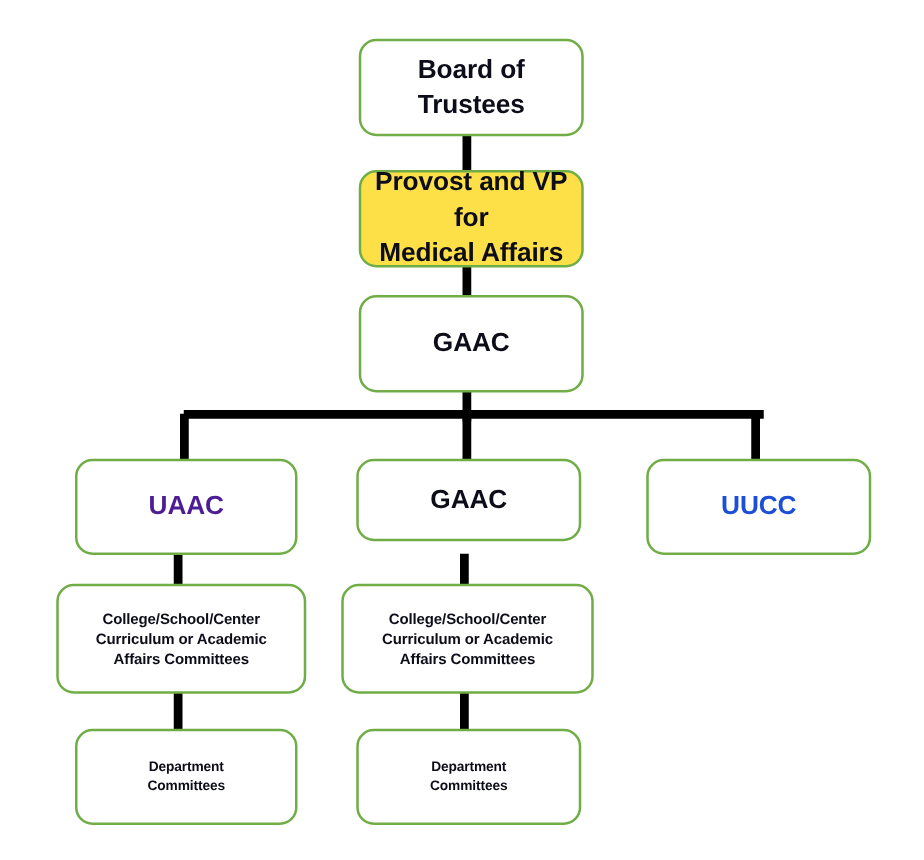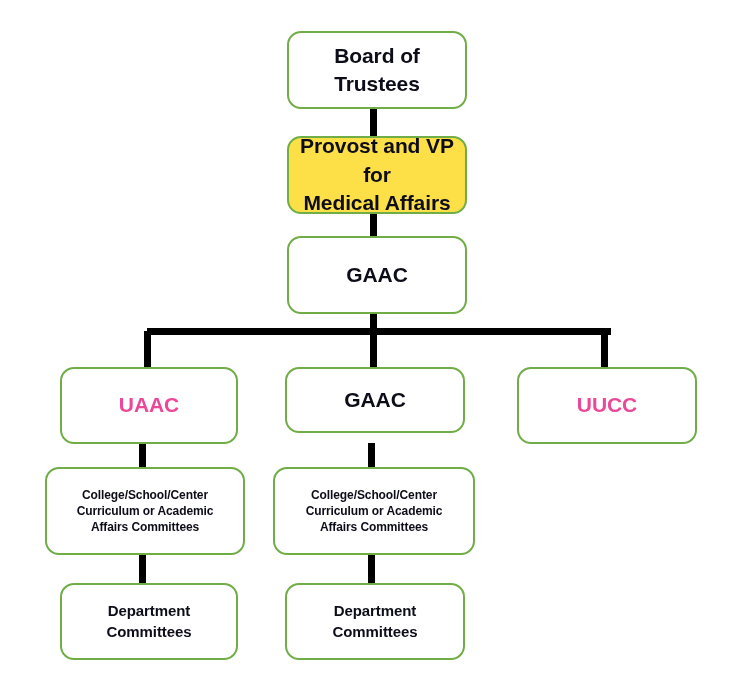--- a/index.html
+++ b/index.html
@@ -32,21 +32,21 @@
   .node-label {
     font-family: "Liberation Sans", "DejaVu Sans", sans-serif;
     font-weight: bold;
     color: #0d0d1a;
     line-height: 1.35;
     letter-spacing: -0.1px;
     white-space: pre-line;
     padding: 0 6px;
   }
   .size-lg  { font-size: 21px; }
-  .size-md  { font-size: 15px; text-align: center; }
+  .size-md  { font-size: 11px; text-align: center; }
   .size-sm  { font-size: 12px; }
 
   .connector-v {
     position: absolute;
     background: #000000;
     width: 7px;
     z-index: 1;
   }
   .connector-h {
     position: absolute;
@@ -74,27 +74,27 @@
       <div class="node-label size-lg" style="color: rgb(13, 13, 26);">Board of Trustees</div>
     </div>
     <div class="node" style="left: 287px; top: 136px; width: 180px; height: 78px; border-color: rgb(112, 173, 71); background: #fde047;">
       <div class="node-label size-lg" style="color: rgb(13, 13, 26);">Provost and VP for
 Medical Affairs</div>
     </div>
     <div class="node" style="left: 287px; top: 236px; width: 180px; height: 78px; border-color: rgb(112, 173, 71); background: rgb(255, 255, 255);">
       <div class="node-label size-lg" style="color: rgb(13, 13, 26);">GAAC</div>
     </div>
     <div class="node" style="left: 60px; top: 367px; width: 178px; height: 77px; border-color: rgb(112, 173, 71); background: rgb(255, 255, 255);">
-      <div class="node-label size-lg" style="color: #ec4899;">UAAC</div>
+      <div class="node-label size-lg" style="color: #4c1d95;">UAAC</div>
     </div>
     <div class="node" style="left: 285px; top: 367px; width: 180px; height: 66px; border-color: rgb(112, 173, 71); background: rgb(255, 255, 255);">
       <div class="node-label size-lg" style="color: rgb(13, 13, 26);">GAAC</div>
     </div>
     <div class="node" style="left: 517px; top: 367px; width: 180px; height: 77px; border-color: rgb(112, 173, 71); background: rgb(255, 255, 255);">
-      <div class="node-label size-lg" style="color: #ec4899;">UUCC</div>
+      <div class="node-label size-lg" style="color: #1d4ed8;">UUCC</div>
     </div>
     <div class="node" style="left: 45px; top: 467px; width: 200px; height: 88px; border-color: rgb(112, 173, 71); background: rgb(255, 255, 255);">
       <div class="node-label size-sm" style="color: rgb(13, 13, 26);">College/School/Center
 Curriculum or Academic
 Affairs Committees</div>
     </div>
     <div class="node" style="left: 273px; top: 467px; width: 202px; height: 88px; border-color: rgb(112, 173, 71); background: rgb(255, 255, 255);">
       <div class="node-label size-sm" style="color: rgb(13, 13, 26);">College/School/Center
 Curriculum or Academic
 Affairs Committees</div>

